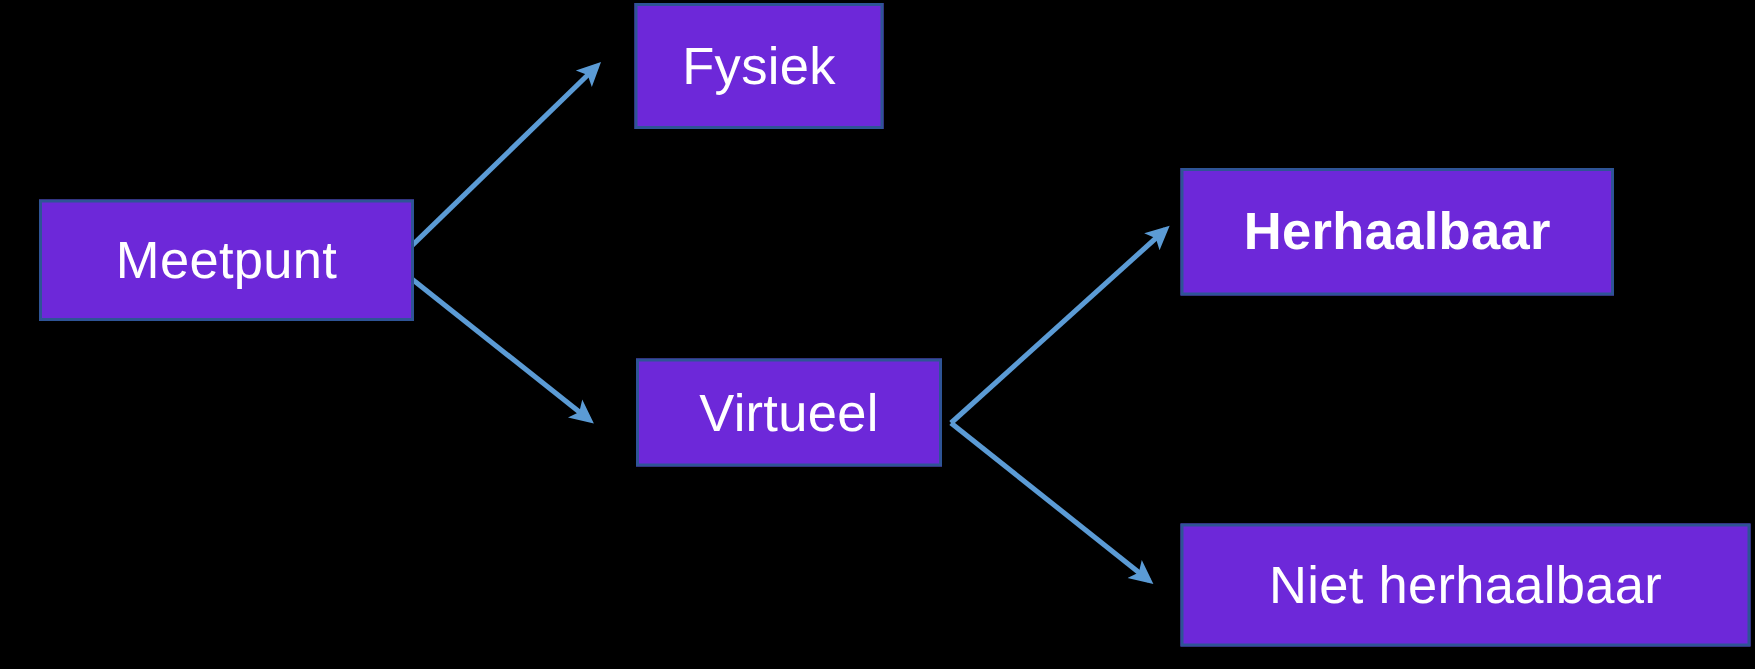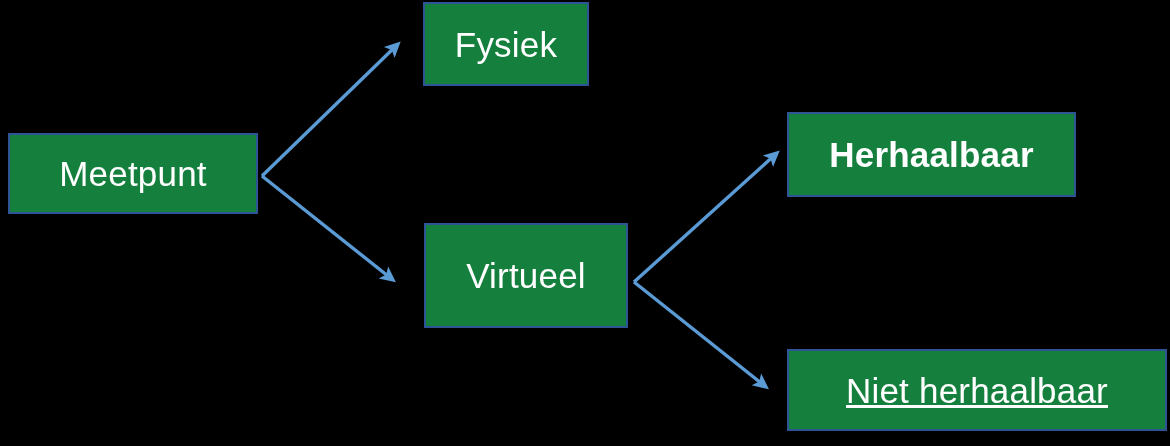--- a/index.html
+++ b/index.html
@@ -20,21 +20,21 @@
   #edges {
     position: absolute;
     left: 0;
     top: 0;
     width: 1170px;
     height: 446px;
   }
   .node {
     position: absolute;
     box-sizing: border-box;
-    background: #15803d;
+    background: #6d28d9;
     border: 2px solid #2E5496;
     display: flex;
     align-items: center;
     justify-content: center;
     color: #FFFFFF;
     font-size: 35px;
     font-weight: 400;
     line-height: 1;
     letter-spacing: 0.2px;
     white-space: nowrap;
@@ -58,33 +58,33 @@
 
     <line class="edge-line" stroke="#5B9BD5" stroke-width="3.4" marker-end="url(#arrowhead)" x1="262" y1="176" x2="398" y2="44"></line>
 
     <line class="edge-line" stroke="#5B9BD5" stroke-width="3.4" marker-end="url(#arrowhead)" x1="262" y1="176" x2="393" y2="280"></line>
 
     <line class="edge-line" stroke="#5B9BD5" stroke-width="3.4" marker-end="url(#arrowhead)" x1="634" y1="282" x2="777" y2="153"></line>
 
     <line class="edge-line" stroke="#5B9BD5" stroke-width="3.4" marker-end="url(#arrowhead)" x1="634" y1="282" x2="766" y2="387"></line>
   </svg>
 
-  <div class="node" style="left:8px; top:133px; width:250px; height:81px;">
+  <div class="node" style="left:26px; top:133px; width:250px; height:81px;">
     <span class="node-label">Meetpunt</span>
   </div>
 
   <div class="node" style="left:423px; top:2px; width:166px; height:84px;">
     <span class="node-label">Fysiek</span>
   </div>
 
-  <div class="node" style="left:424px; top:223px; width:204px; height:105px;">
+  <div class="node" style="left:424px; top:239px; width:204px; height:72px;">
     <span class="node-label">Virtueel</span>
   </div>
 
   <div class="node" style="left:787px; top:112px; width:289px; height:85px;font-weight:bold;">
     <span class="node-label">Herhaalbaar</span>
   </div>
 
-  <div class="node" style="left:787px; top:349px; width:380px; height:82px;text-decoration:underline;">
+  <div class="node" style="left:787px; top:349px; width:380px; height:82px;">
     <span class="node-label">Niet herhaalbaar</span>
   </div>
 
 </div>
 
 </body></html>

